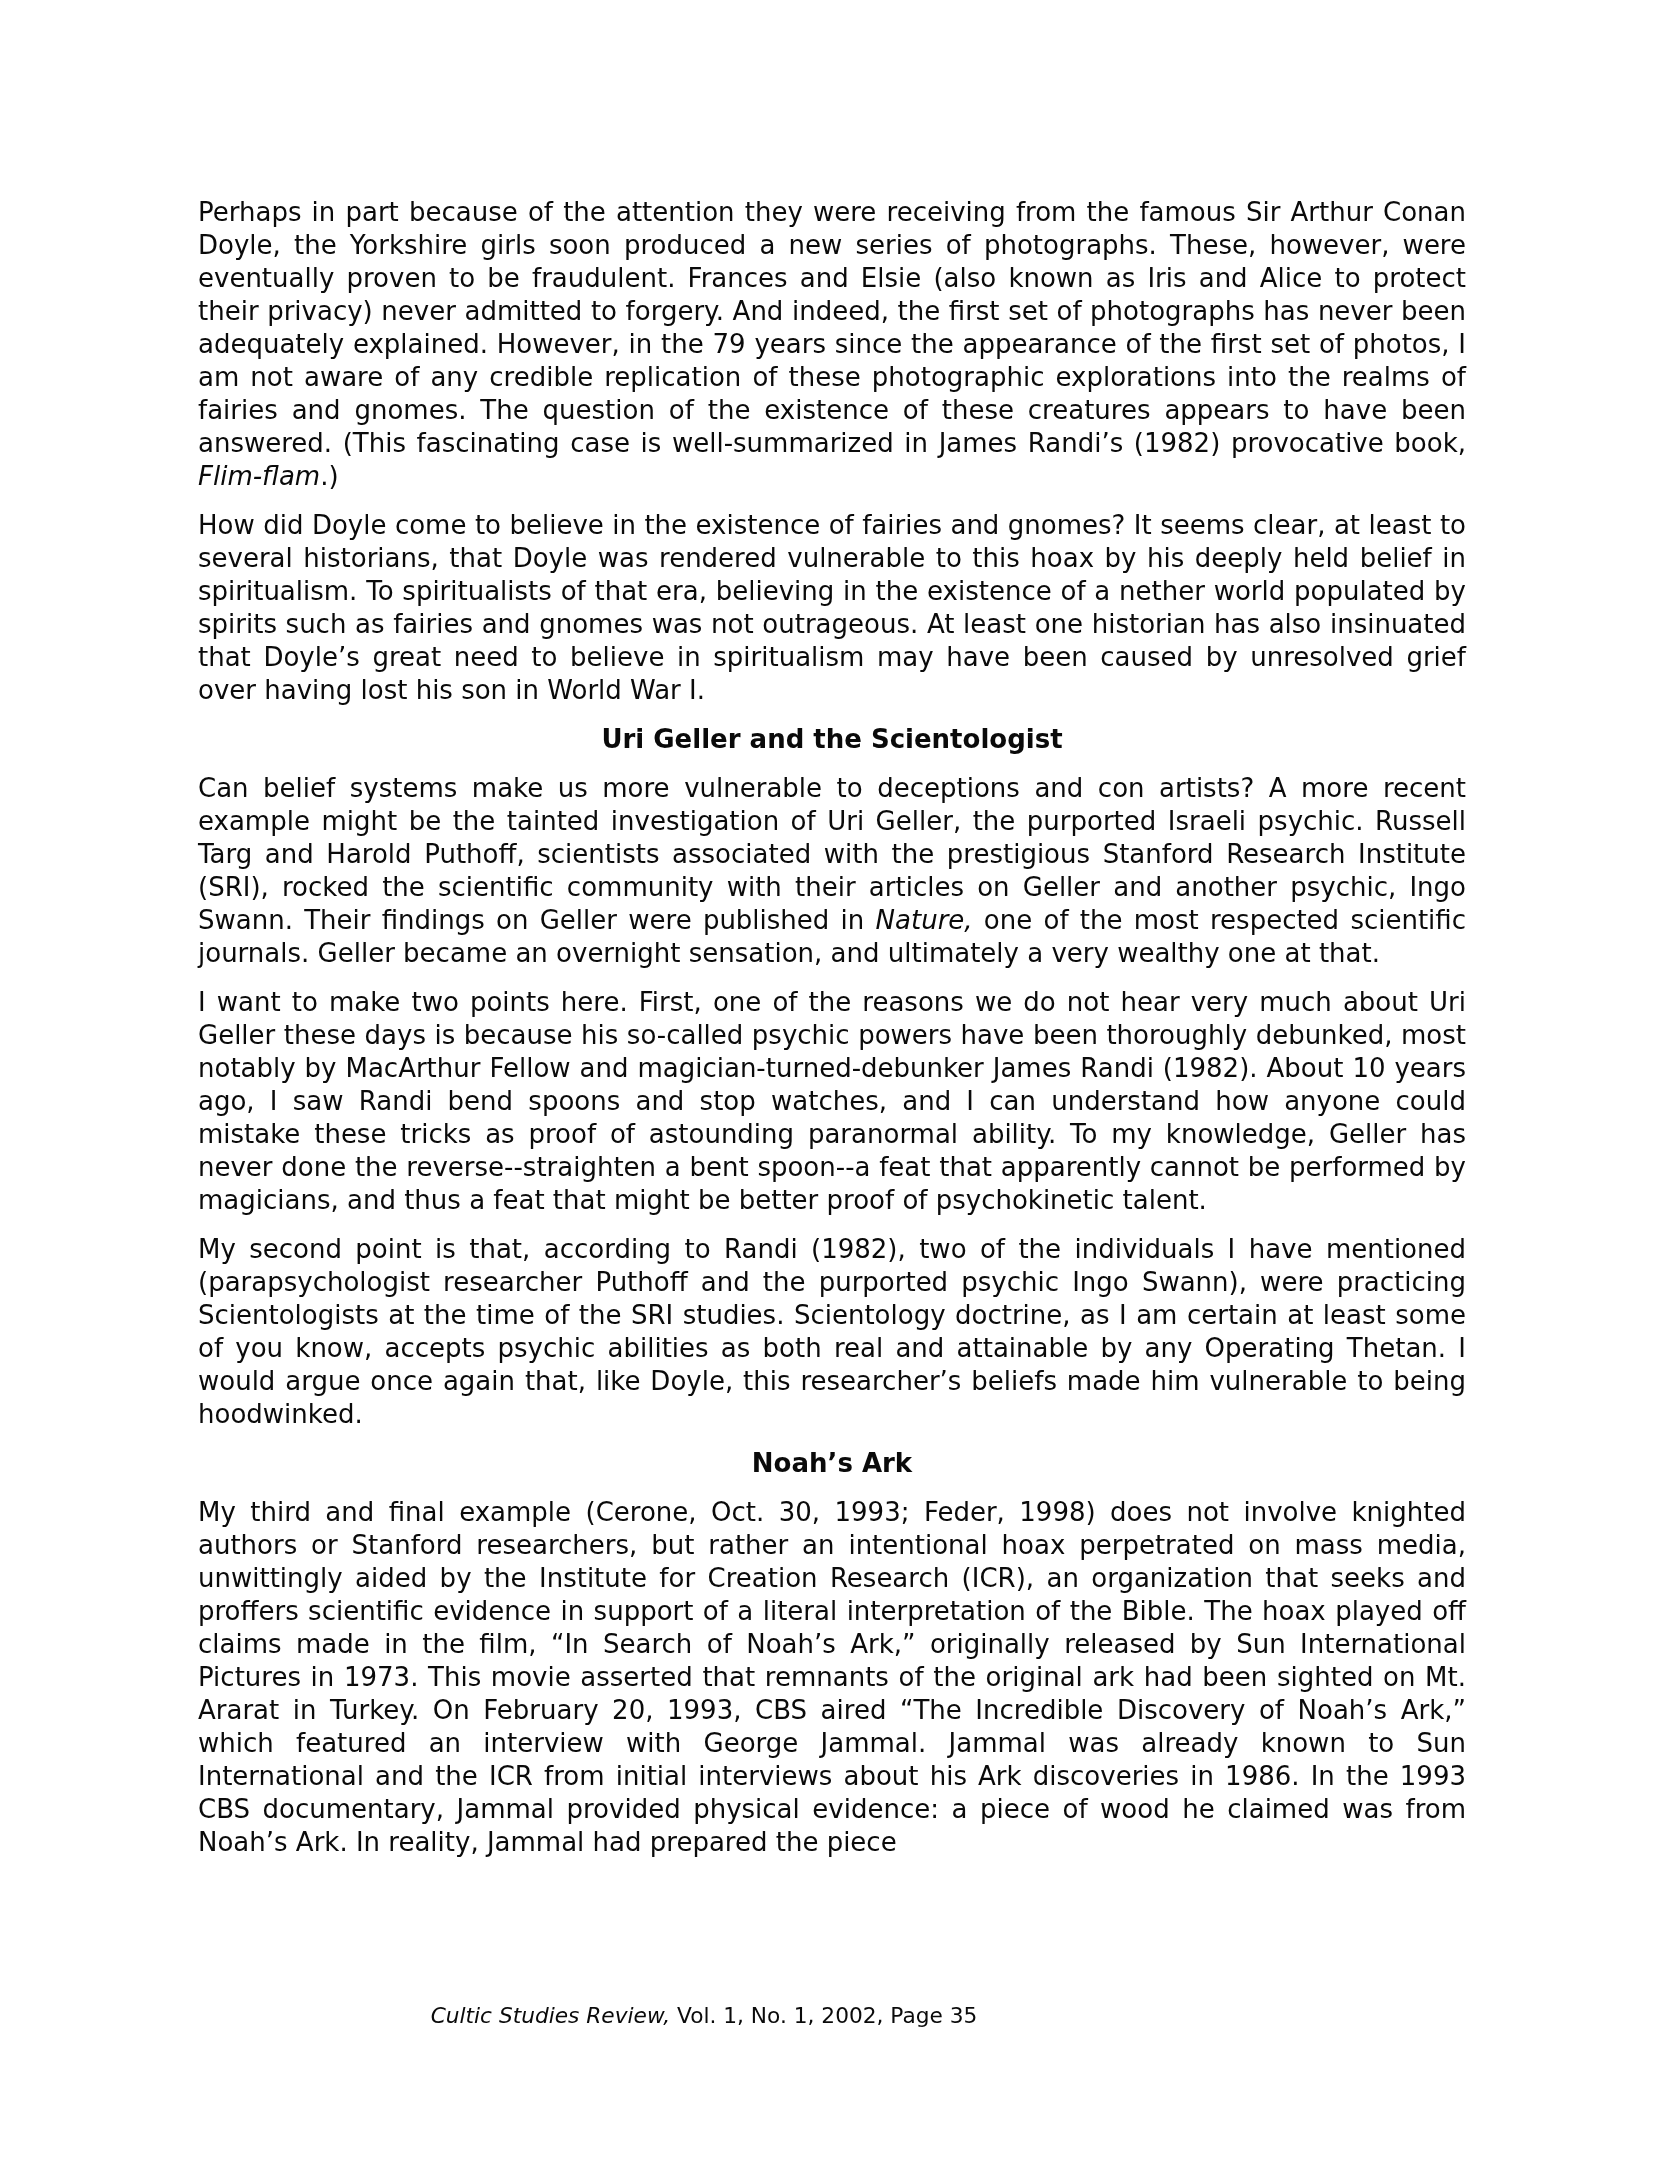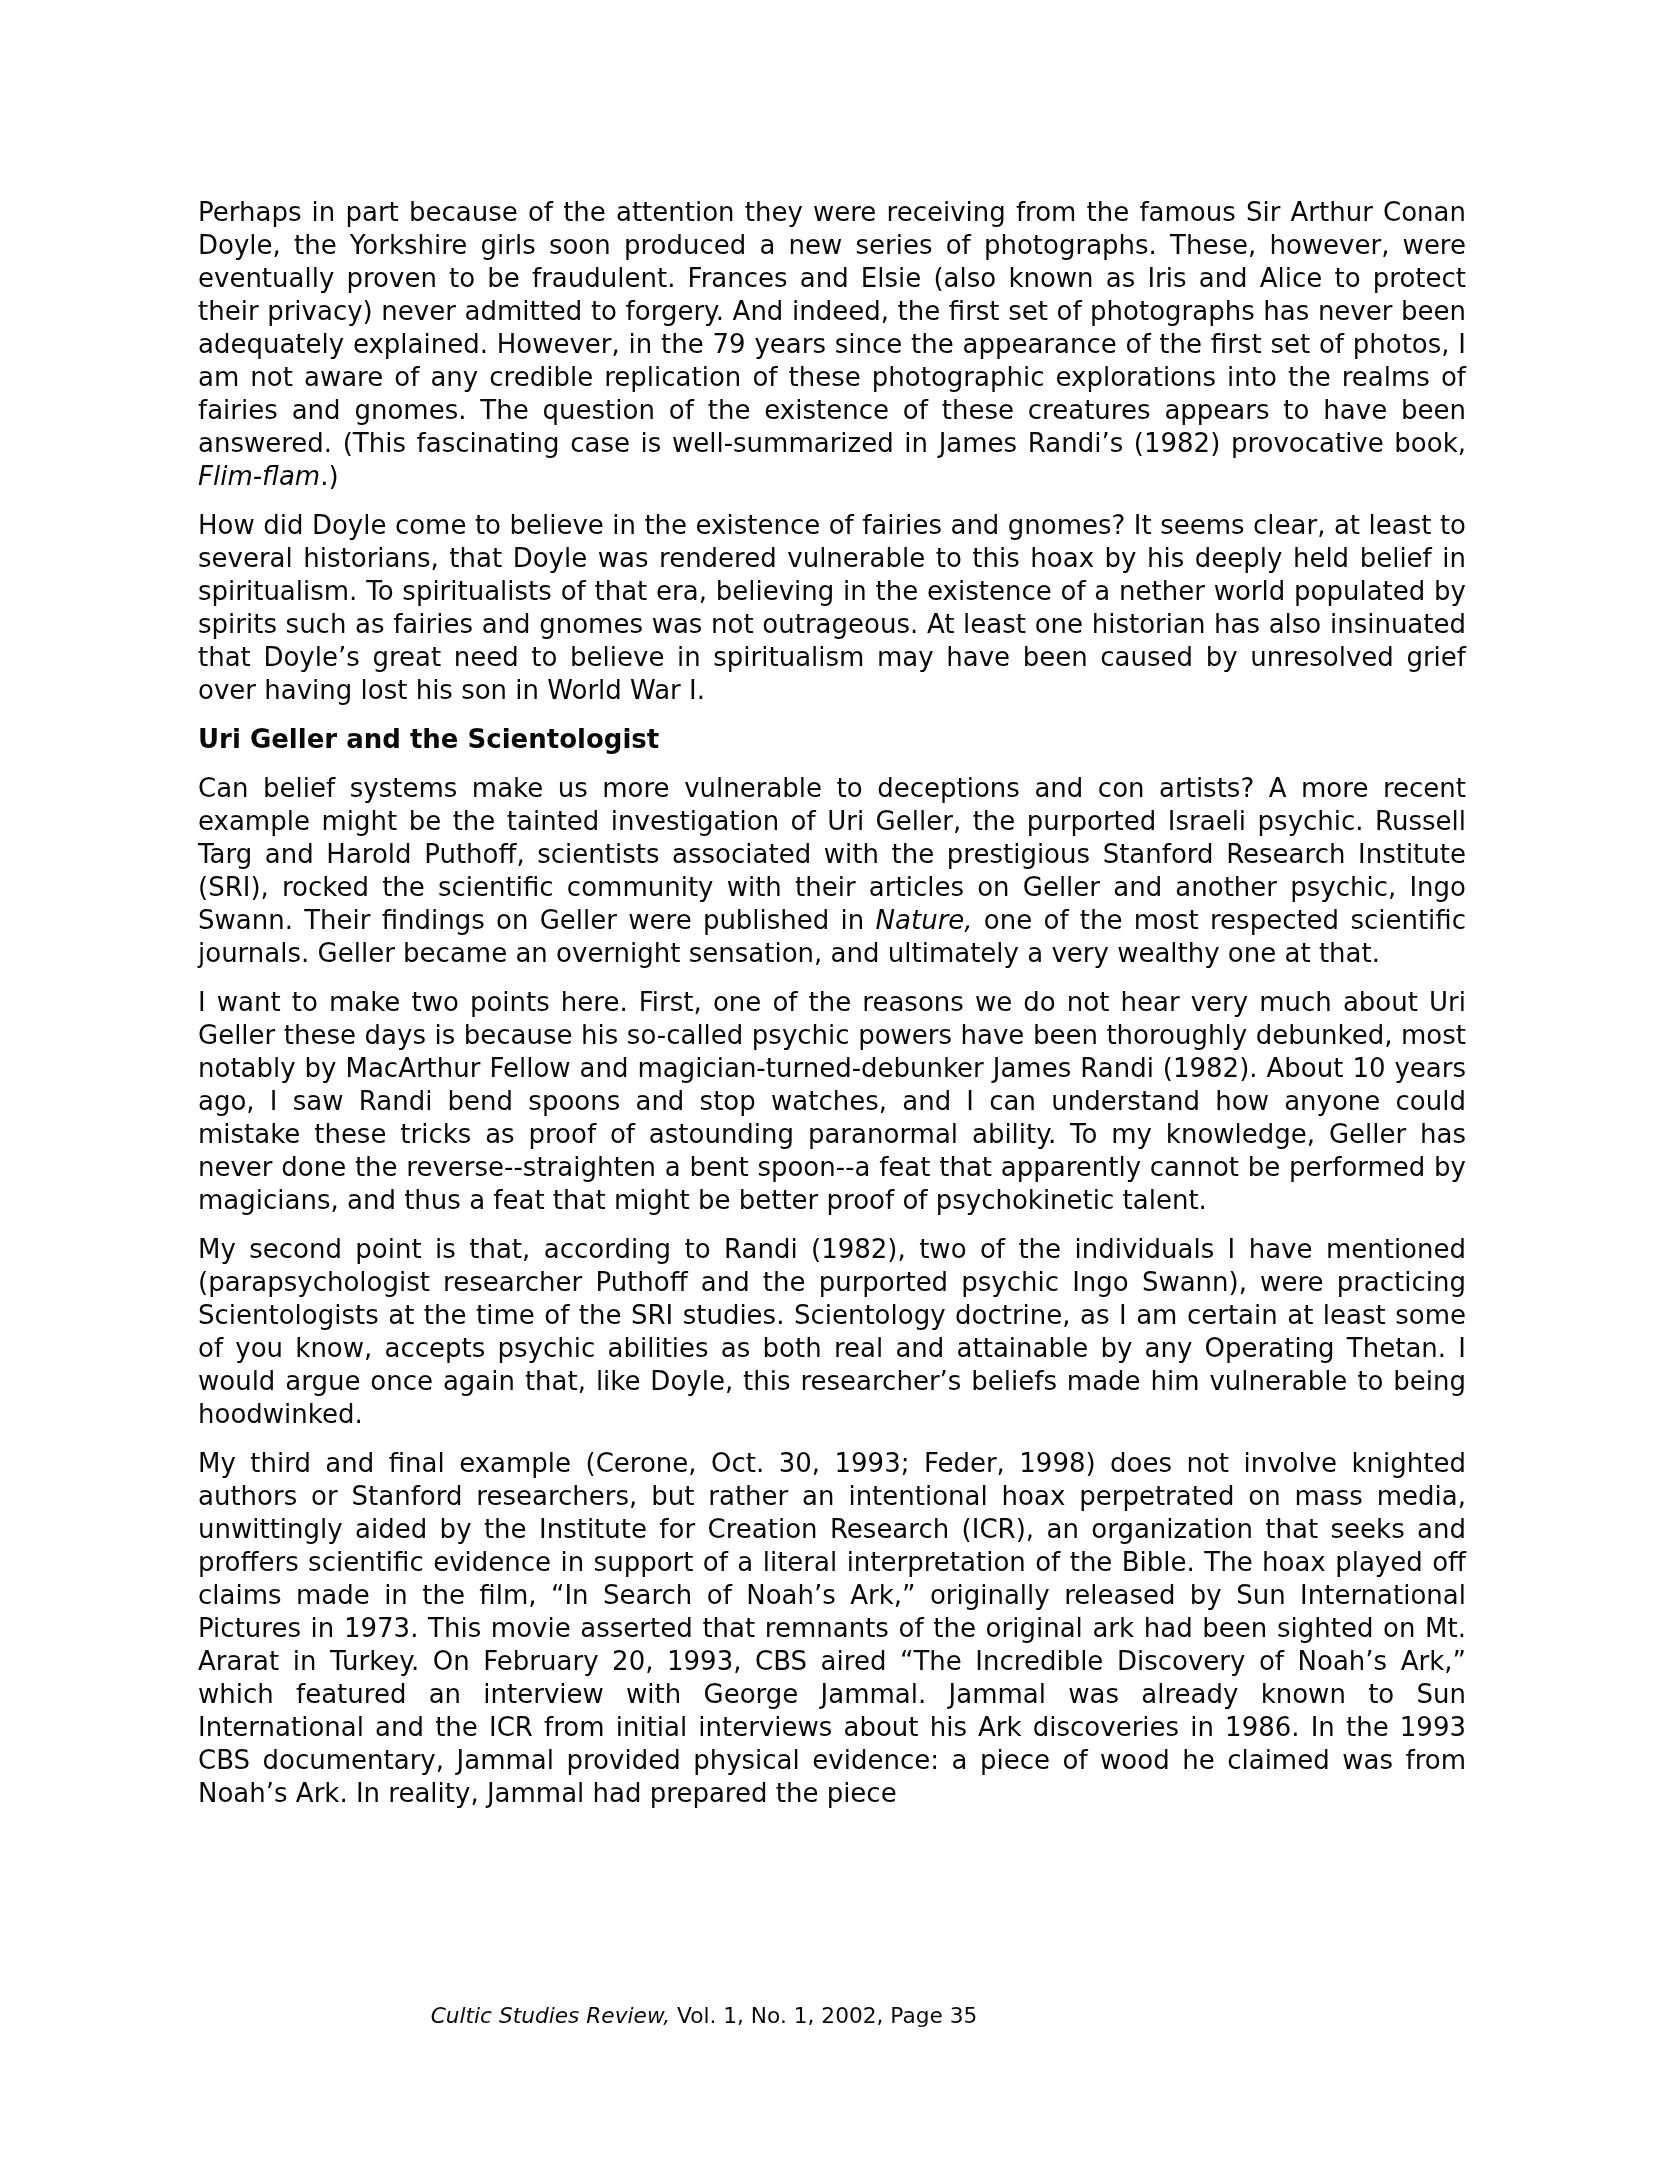--- a/index.html
+++ b/index.html
@@ -17,21 +17,21 @@
   .page p {
     margin: 0 0 16px 0;
     text-align: justify;
     text-justify: inter-word;
   }
   .page h2 {
     margin: 0 0 16px 0;
     font-size: 26px;
     line-height: 33px;
     font-weight: bold;
-    text-align: left;
+    text-align: center;
   }
   .footer {
     position: absolute;
     left: 0;
     width: 1408px;
     top: 2002px;
     text-align: center;
     font-family: "DejaVu Sans", sans-serif;
     font-size: 21.7px;
     line-height: 28px;
@@ -49,19 +49,20 @@
   <p>How did Doyle come to believe in the existence of fairies and gnomes?  It seems clear, at least to several historians, that Doyle was rendered vulnerable to this hoax by his deeply held belief in spiritualism. To spiritualists of that era, believing in the existence of a nether world populated by spirits such as fairies and gnomes was not outrageous.  At least one historian has also insinuated that Doyle’s great need to believe in spiritualism may have been caused by unresolved grief over having lost his son in World War I.</p>
 
   <h2>Uri Geller and the Scientologist</h2>
 
   <p><span>Can belief systems make us more vulnerable to deceptions and con artists?  A more recent example might be the tainted investigation of Uri Geller, the purported Israeli psychic. Russell Targ and Harold Puthoff, scientists associated with the prestigious Stanford Research Institute (SRI), rocked the scientific community with their articles on Geller and another psychic, Ingo Swann.  Their findings on Geller were published in </span><i>Nature,</i><span> one of the most respected scientific journals.  Geller became an overnight sensation, and ultimately a very wealthy one at that.</span></p>
 
   <p>I want to make two points here.  First, one of the reasons we do not hear very much about Uri Geller these days is because his so-called psychic powers have been thoroughly debunked, most notably by MacArthur Fellow and magician-turned-debunker James Randi (1982).  About 10 years ago, I saw Randi bend spoons and stop watches, and I can understand how anyone could mistake these tricks as proof of astounding paranormal ability.  To my knowledge, Geller has never done the reverse--straighten a bent spoon--a feat that apparently cannot be performed by magicians, and thus a feat that might be better proof of psychokinetic talent.</p>
 
   <p>My second point is that, according to Randi (1982), two of the individuals I have mentioned (parapsychologist researcher Puthoff and the purported psychic Ingo Swann), were practicing Scientologists at the time of the SRI studies. Scientology doctrine, as I am certain at least some of you know, accepts psychic abilities as both real and attainable by any Operating Thetan.  I would argue once again that, like Doyle, this researcher’s beliefs made him vulnerable to being hoodwinked.</p>
 
+  <h2>Noah’s Ark</h2>
 
   <p>My third and final example (Cerone, Oct. 30, 1993; Feder, 1998) does not involve knighted authors or Stanford researchers, but rather an intentional hoax perpetrated on mass media, unwittingly aided by the Institute for Creation Research (ICR), an organization that seeks and proffers scientific evidence in support of a literal interpretation of the Bible.  The hoax played off claims made in the film, “In Search of Noah’s Ark,” originally released by Sun International Pictures in 1973.  This movie asserted that remnants of the original ark had been sighted on Mt. Ararat in Turkey. On February 20, 1993, CBS aired “The Incredible Discovery of Noah’s Ark,” which featured an interview with George Jammal. Jammal was already known to Sun International and the ICR from initial interviews about his Ark discoveries in 1986.  In the 1993 CBS documentary, Jammal provided physical evidence: a piece of wood he claimed was from Noah’s Ark.  In reality, Jammal had prepared the piece</p>
 
 </div>
 
 <div class="footer"><i>Cultic Studies Review,</i><span> Vol. 1, No. 1, 2002, Page 35</span></div>
 
 
 </body></html>

